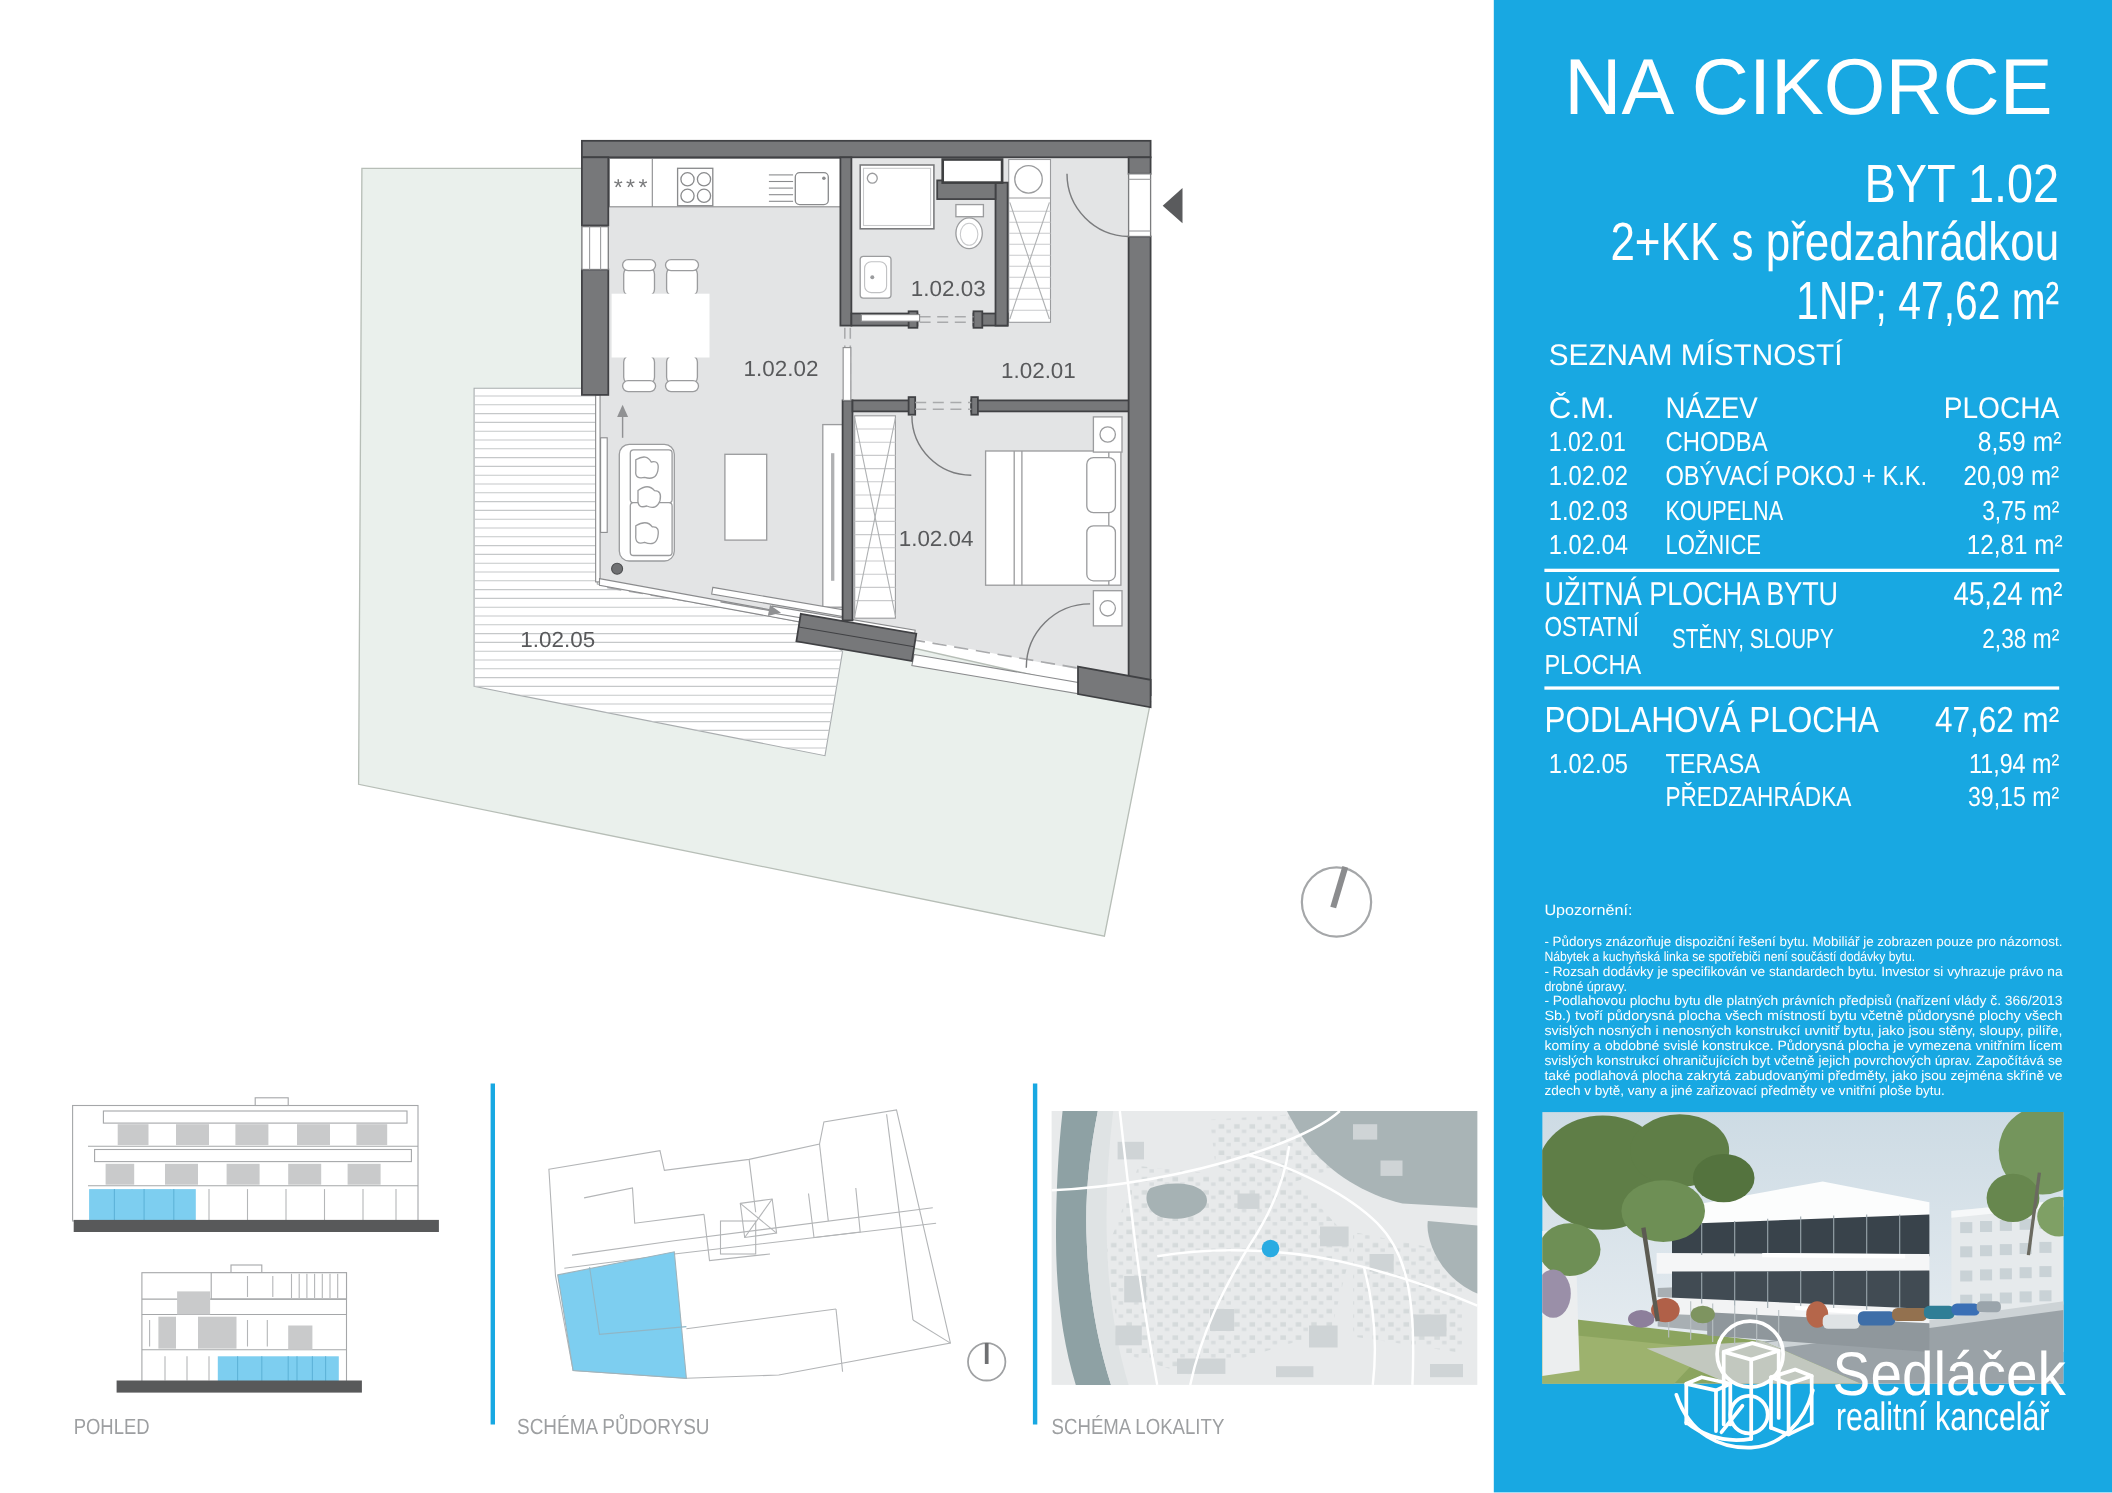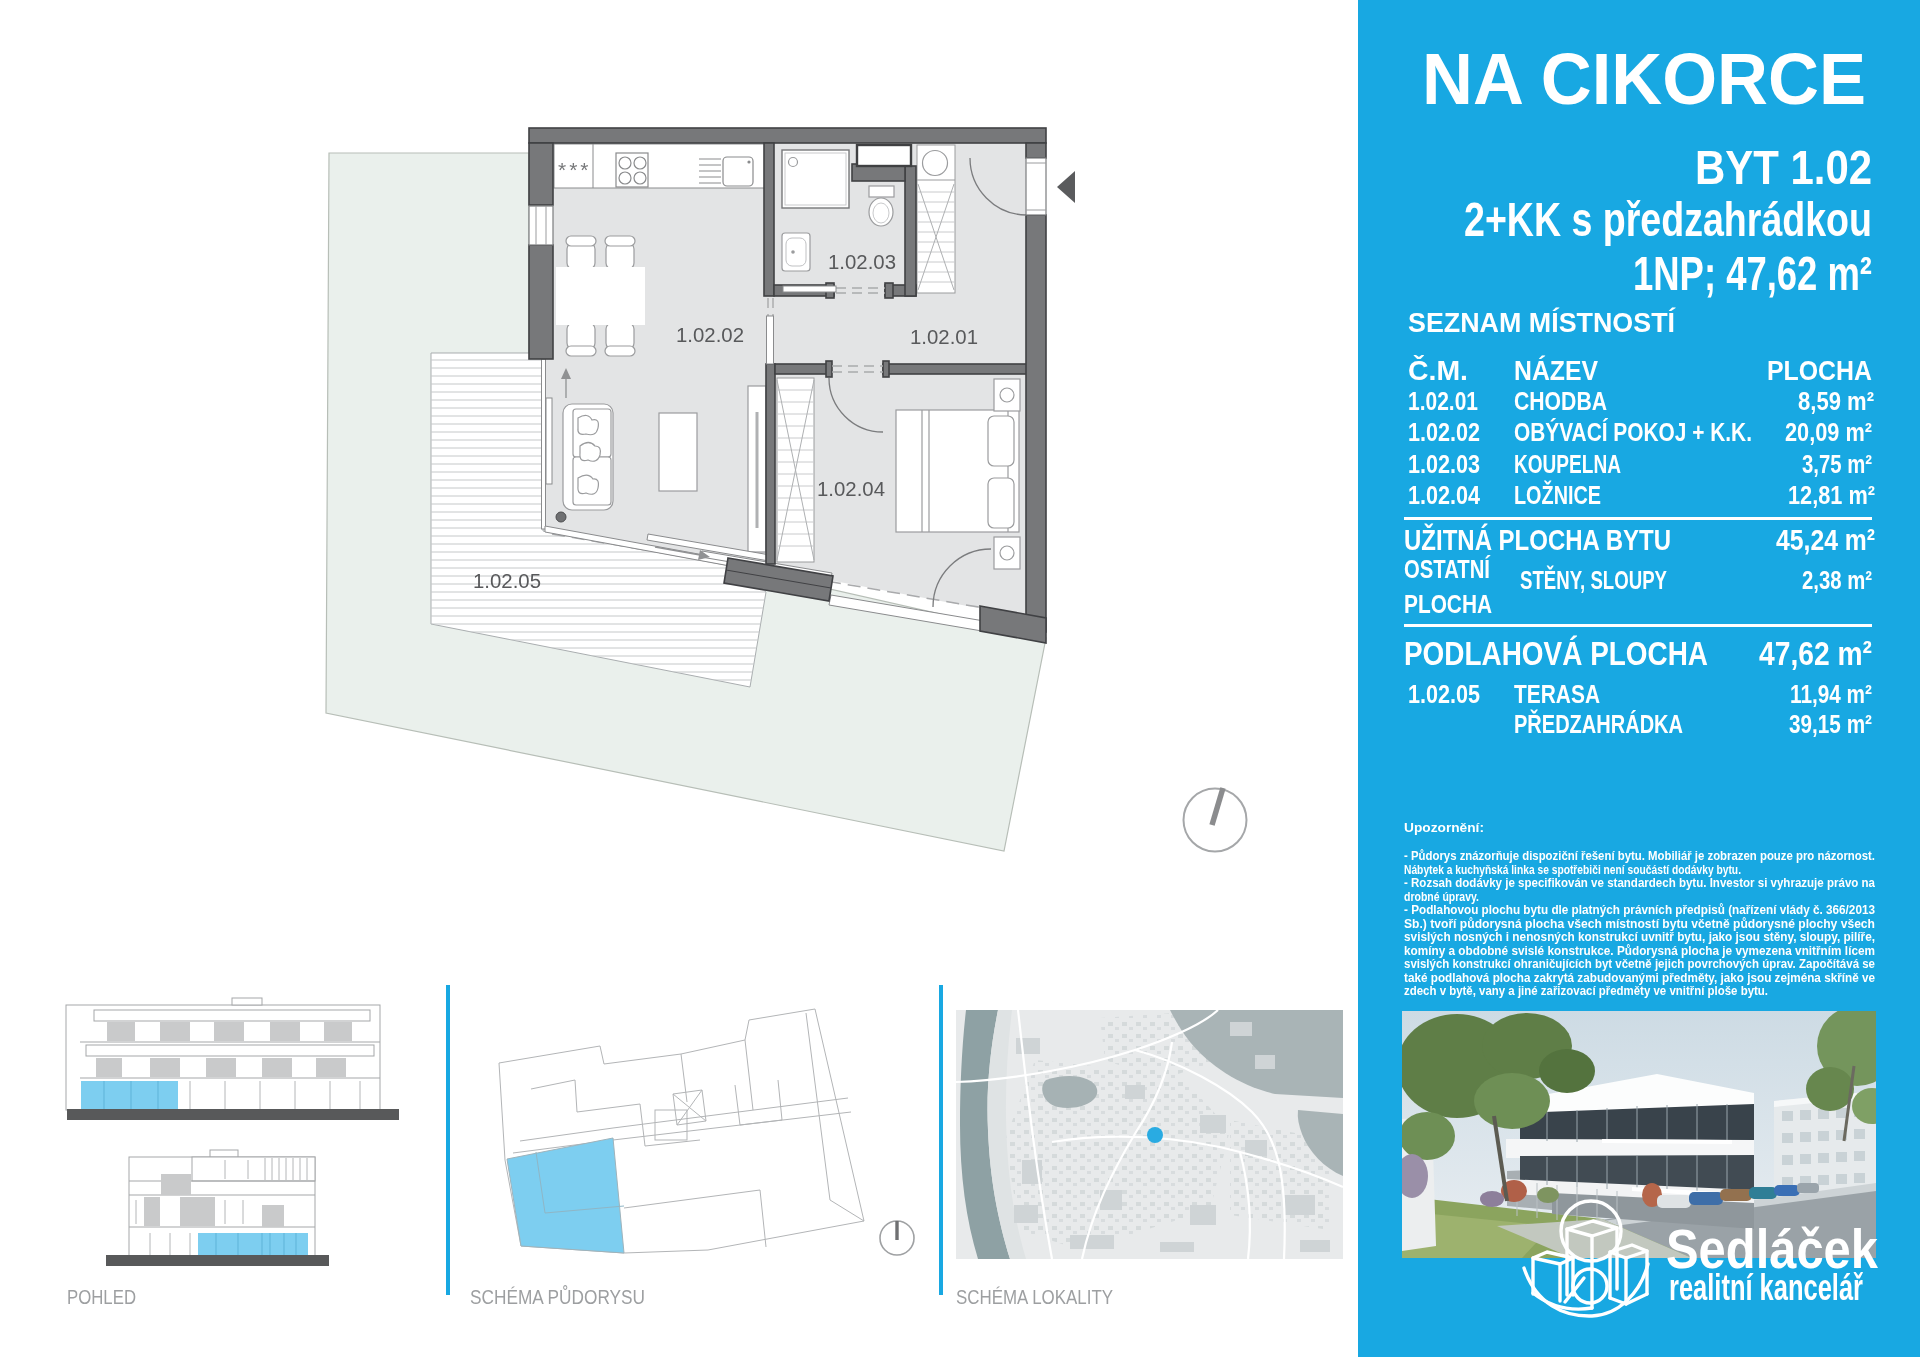--- a/index.html
+++ b/index.html
@@ -1,19 +1,19 @@
 <!DOCTYPE html>
 <html><head>
 <meta charset="utf-8">
 <style>
   html,body{margin:0;padding:0;background:#ffffff;}
   #page{position:relative;width:1920px;height:1357px;overflow:hidden;background:#ffffff;
         font-family:"Liberation Sans", sans-serif;}
   #plansvg{position:absolute;left:0;top:0;}
-  #panel{position:absolute;left:1358px;top:0;width:562px;height:1357px;background:#18a8e2;color:#0f172a;font-weight:bold;}
+  #panel{position:absolute;left:1358px;top:0;width:562px;height:1357px;background:#18a8e2;color:#0f172a;}
   .abs{position:absolute;white-space:nowrap;}
 </style>
 </head>
 <body>
 <div id="page">
 
   <svg id="plansvg" width="1358" height="1357" viewBox="0 0 1358 1357">
     <defs>
       <clipPath id="terraceclip">
         <polygon points="431,353 543,353 543,531 731,566 766,592 750,687 431,624"></polygon>

